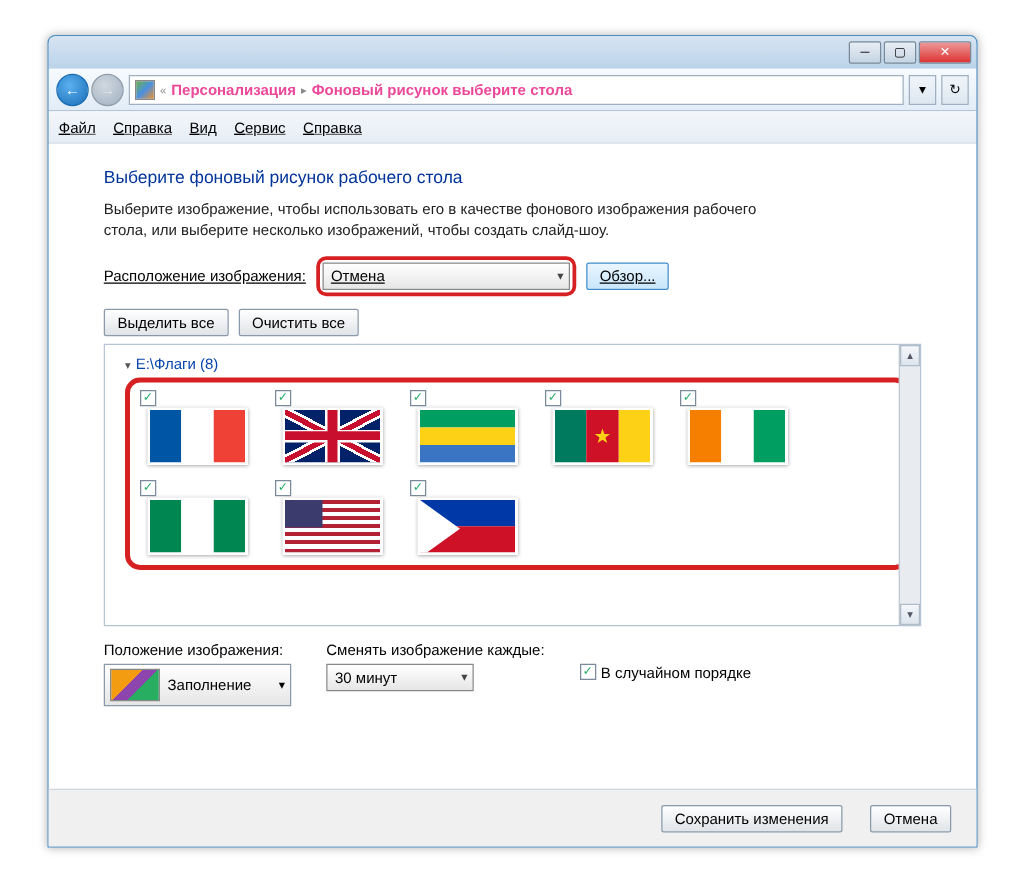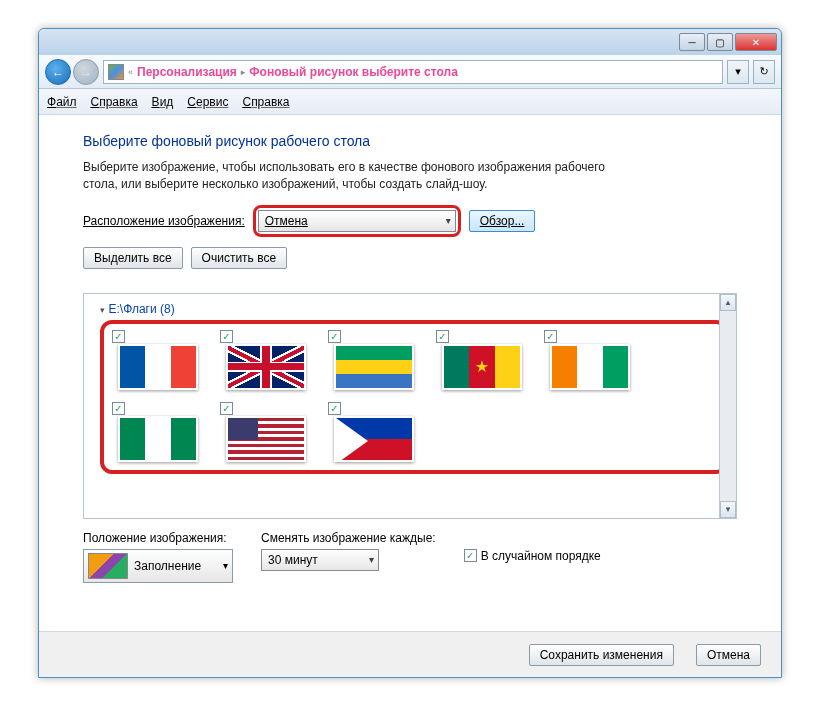--- a/index.html
+++ b/index.html
@@ -25,21 +25,21 @@
 .title { color: #003399; font-size: 14px; margin-bottom: 10px; font-weight: normal; }
 .desc { font-size: 12px; color: #222; line-height: 1.4; margin-bottom: 12px; max-width: 560px; }
 .row { display: flex; align-items: center; gap: 8px; margin-bottom: 10px; text-decoration: underline; }
 .label { font-size: 12px; }
 .combo { height: 22px; border: 1px solid #888; background: linear-gradient(to bottom, #fff, #e6e6e6); font-size: 12px; padding: 0 18px 0 6px; position: relative; display: flex; align-items: center; }
 .combo::after { content: "▾"; position: absolute; right: 4px; font-size: 10px; color: #444; }
 .locOuter { border: 3px solid #d62022; border-radius: 8px; padding: 2px; }
 .locCombo { width: 198px; }
 .btn { height: 22px; padding: 0 10px; font-size: 12px; background: linear-gradient(to bottom, #fff, #e0e4e8); border: 1px solid #8a9aaa; border-radius: 2px; cursor: pointer; display: inline-flex; align-items: center; }
 .btn.browse { background: linear-gradient(to bottom, #eaf6ff, #c8e6fb); border-color: #3a8ccc; }
-.selrow { display: flex; gap: 8px; margin-bottom: 24px; }
+.selrow { display: flex; gap: 8px; margin-bottom: 6px; }
 .itemsbox { border: 1px solid #b6c5d6; background: #fff; height: 226px; overflow: hidden; position: relative; margin-bottom: 12px; }
 .itemsInner { padding: 8px 8px 8px 16px; }
 .folderhead { font-size: 12px; color: #0645ad; margin-bottom: 4px; }
 .folderhead .tri { color: #555; font-size: 9px; margin-right: 4px; }
 .flagsOuter { border: 4px solid #d62022; border-radius: 12px; padding: 6px 8px 8px 8px; margin-top: 2px; }
 .flagGrid { display: flex; flex-wrap: wrap; gap: 12px; }
 .flagItem { width: 96px; position: relative; }
 .flagChk { position: absolute; top: 0; left: 0; width: 13px; height: 13px; border: 1px solid #7a8a9a; background: #fff; font-size: 10px; color: #2a6; text-align: center; line-height: 11px; }
 .flagPic { width: 80px; height: 46px; margin: 14px 0 0 6px; border: 2px solid #fff; box-shadow: 0 1px 3px rgba(0,0,0,0.4); display: flex; overflow: hidden; }
 .scroll { position: absolute; right: 0; top: 0; bottom: 0; width: 17px; background: #e8ecf0; border-left: 1px solid #c0c8d0; display: flex; flex-direction: column; }

